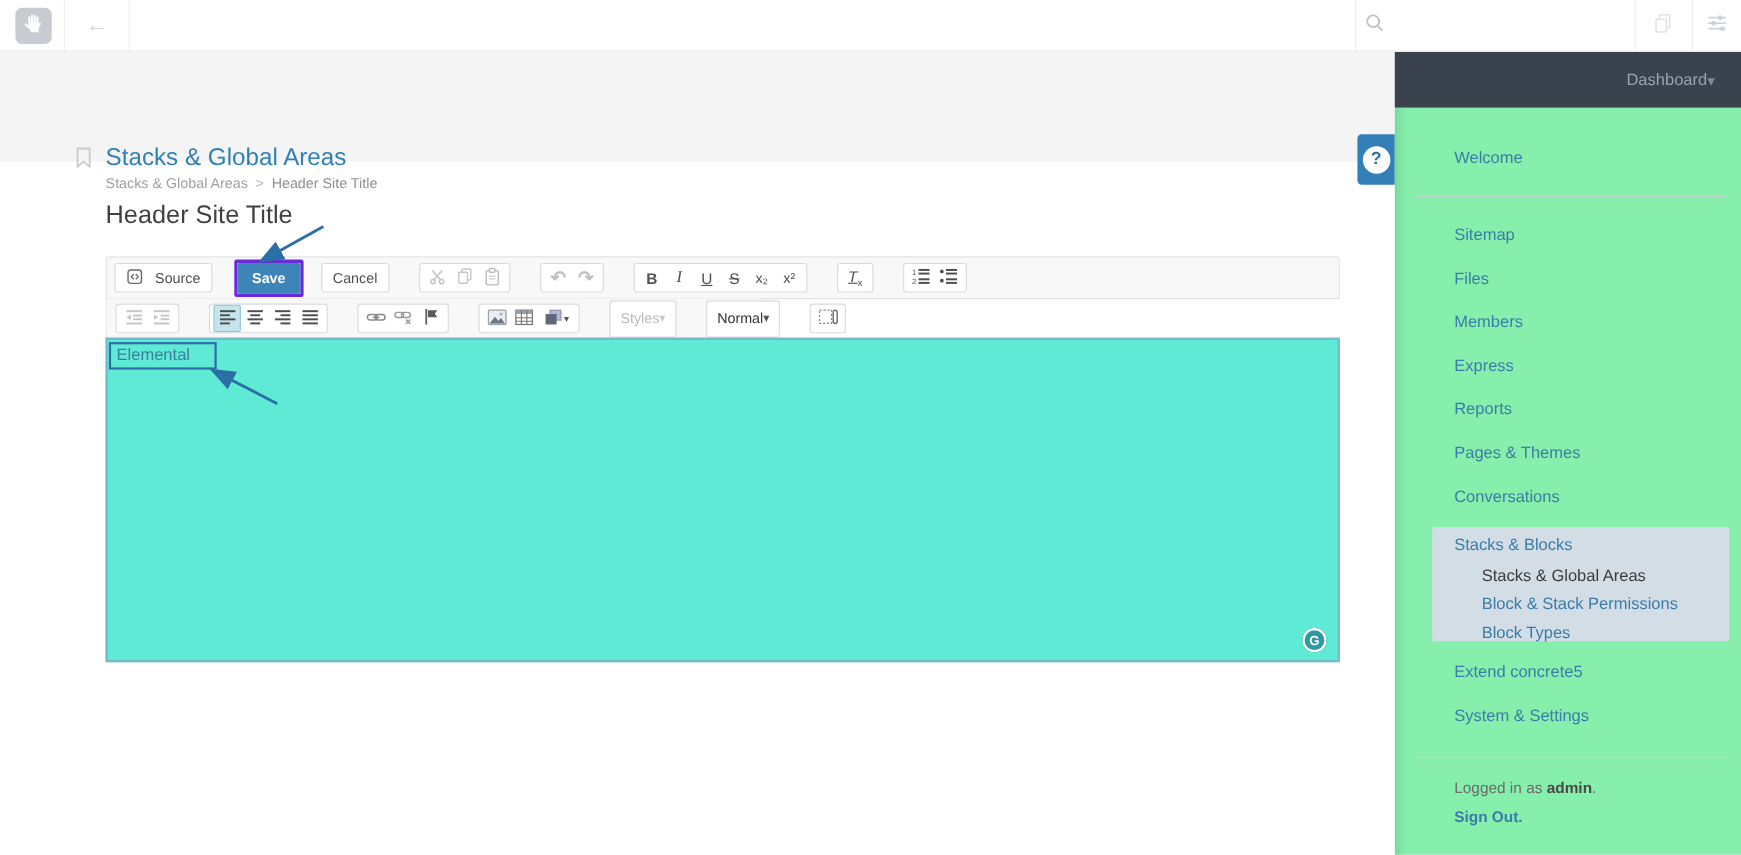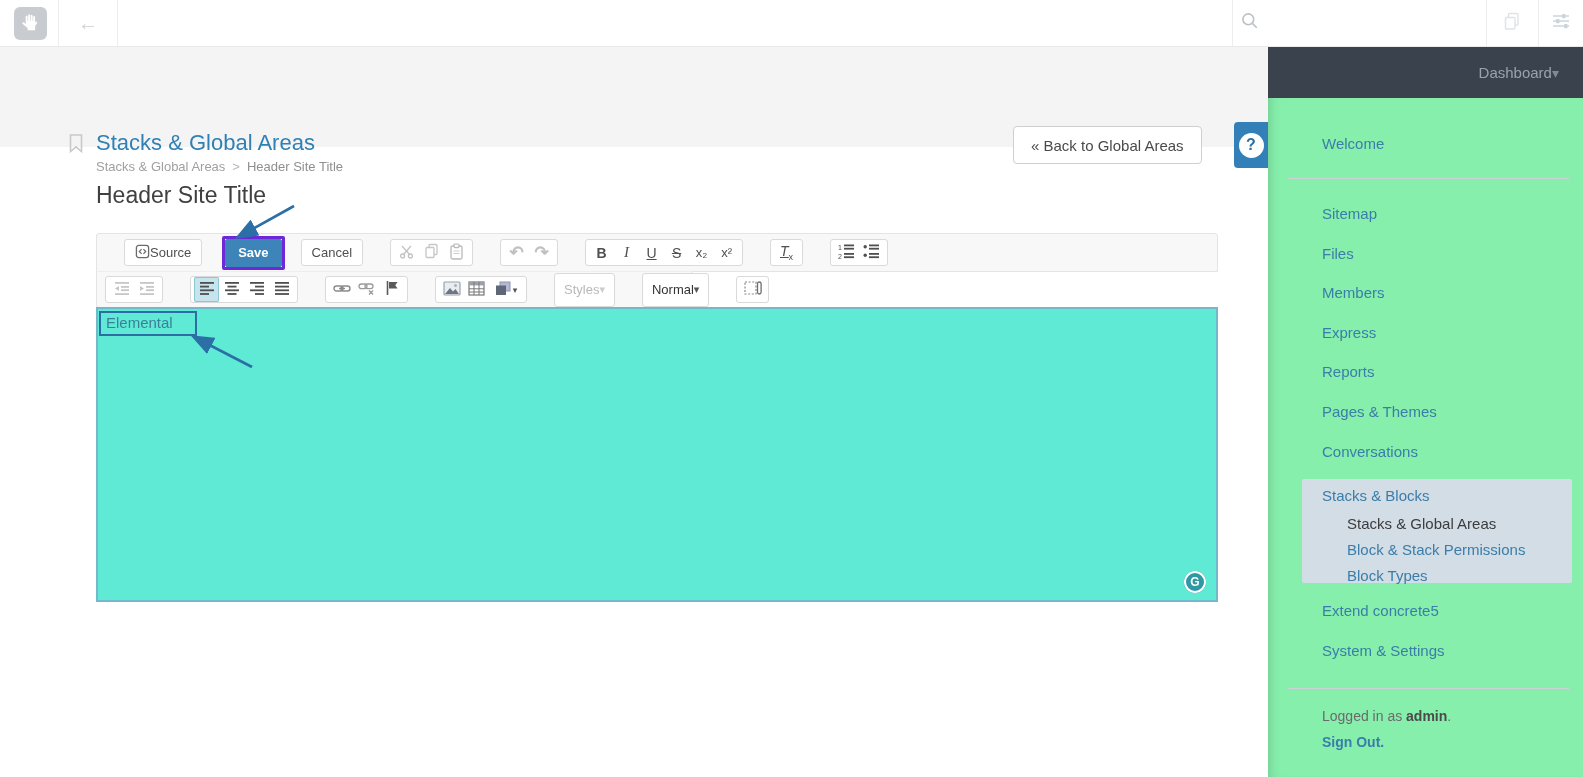--- a/index.html
+++ b/index.html
@@ -38,21 +38,21 @@
   .sb-sub.active { color:#3c3c3c; }
   .sb-footer-line { position:absolute; left:54px; font-size:14px; color:#6b6b6b; }
   .sb-admin { font-weight:bold; color:#4a4a4a; }
   .sb-signout { position:absolute; left:54px; font-size:14px; font-weight:bold; color:#3b7da9; cursor:pointer; }
   
   .main-heading { position:absolute; left:96px; top:182px; font-size:23px; color:#404040; }
   .tb-row1 { position:absolute; left:96px; top:233px; width:1122px; height:39px; background:#f8f8f8; border:1px solid #e4e4e4; border-radius:3px 3px 0 0; display:flex; align-items:center; padding-left:7px; }
   .tb-row2 { position:absolute; left:96px; top:271px; width:597px; height:37px; background:#f8f8f8; border:1px solid #e4e4e4; border-top:1px solid #eee; border-radius:0 0 3px 3px; display:flex; align-items:center; padding-left:8px; }
   .grp { margin-right:27px; display:inline-flex; }
   .btn { height:27px; background:#fff; border:1px solid #dadada; border-radius:3px; font-size:13px; color:#4f4f4f; display:inline-flex; align-items:center; justify-content:center; padding:0 10px; cursor:pointer; }
-  .btn-source { gap:0;margin-left:20px; }
+  .btn-source { gap:11px; }
   .save-annot { border:3px solid #6d28d9; border-radius:2px; display:inline-flex; margin:0 16px; }
   .btn-save { height:28px; background:#3d85b8; border:1px solid #3d85b8; color:#fff; font-weight:bold; border-radius:2px; padding:0 12px; }
   .icon-group { display:inline-flex; height:27px; background:#fff; border:1px solid #dadada; border-radius:3px; align-items:center; padding:0 3px; }
   .ibtn { width:25px; height:25px; display:flex; align-items:center; justify-content:center; cursor:pointer; font-size:14px; color:#4f4f4f; border-radius:2px; }
   .ibtn.disabled { color:#c3c3c3; cursor:default; }
   .ibtn.active { background:#c5e4ee; box-shadow:inset 0 0 0 1px #8cc7d6; }
   .glyph-undo { font-size:17px; font-weight:bold; color:#c0c0c0; }
   .fmt-b { font-weight:bold; font-size:14px; }
   .fmt-i { font-style:italic; font-family:"Liberation Serif", serif; font-size:15px; }
   .fmt-u { text-decoration:underline; font-size:14px; }
@@ -128,21 +128,20 @@
 <div class="page-header">
   <span class="bookmark">
     <svg width="16" height="21" viewBox="0 0 16 21">
         <path d="M2.5 2 h11 v16.5 l-5.5-4.6 -5.5 4.6 Z" fill="none" stroke="#c9c9c9" stroke-width="1.6"></path>
       </svg>
   </span>
   <div class="ph-title">Stacks &amp; Global Areas</div>
   <div class="ph-breadcrumb">
     <span class="bc-root">Stacks &amp; Global Areas</span><span class="bc-sep">&gt;</span><span class="bc-current">Header Site Title</span>
   </div>
-  <div class="back-btn">« Back to Global Areas</div>
   <div class="help-btn">
     <span class="help-circle">?</span>
   </div>
 </div>
 
 <div class="main-heading">Header Site Title</div>
 
 <div class="tb-row1">
   <button class="btn btn-source grp" style="margin-right:4px">
     <span>

